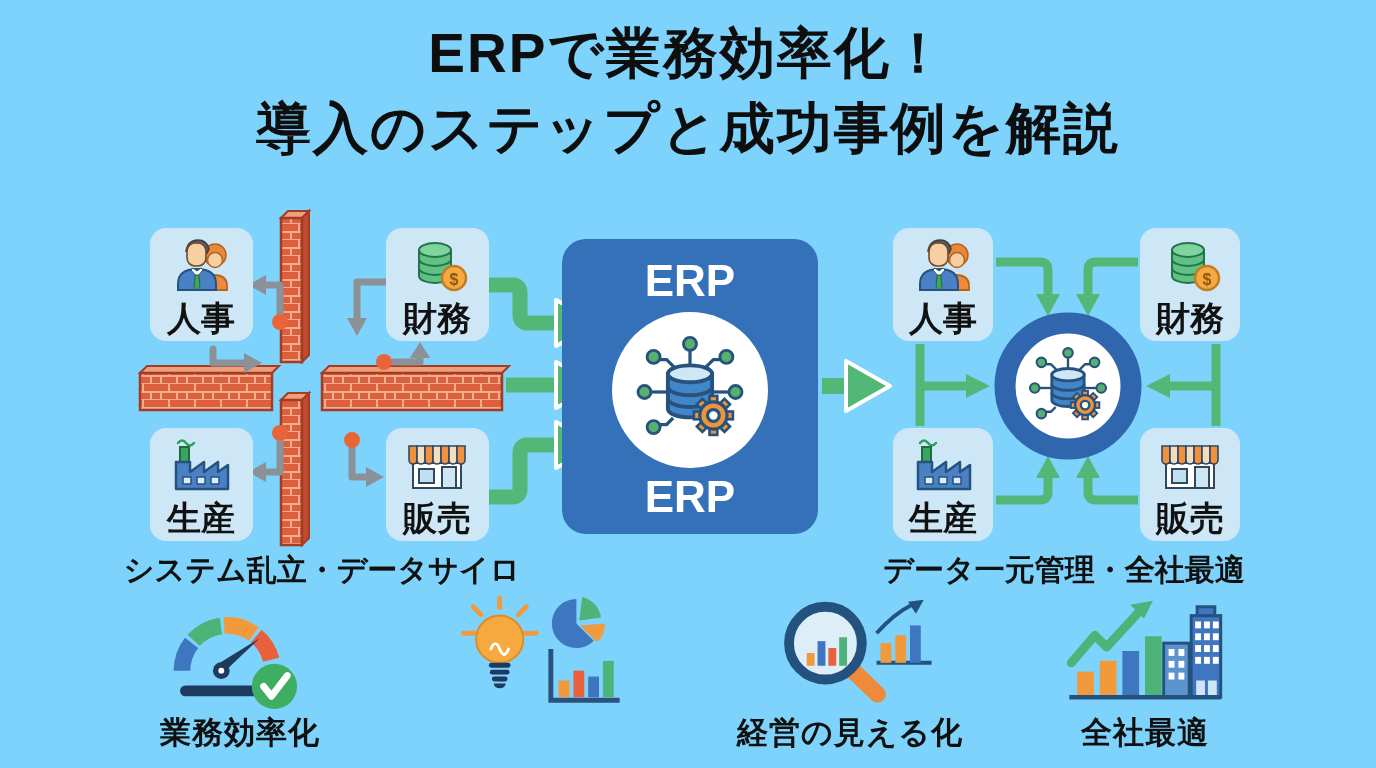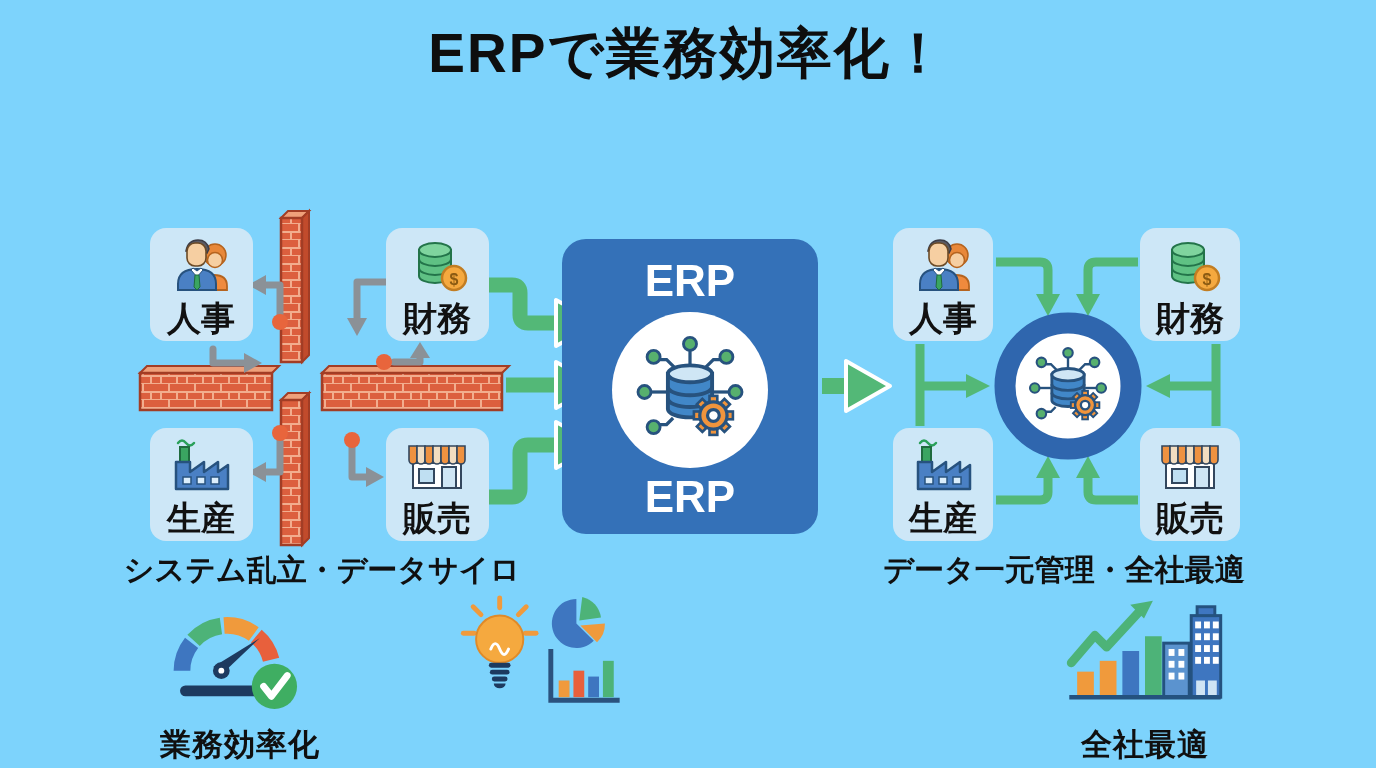--- a/index.html
+++ b/index.html
@@ -5,29 +5,30 @@
   html,body{margin:0;padding:0;background:#e8e8e8;}
   .page{position:relative;width:1376px;height:768px;background:#7dd3fc;overflow:hidden;
         font-family:"Liberation Sans",sans-serif;}
   .title{position:absolute;top:16px;left:0;right:0;text-align:center;
          font-size:55px;font-weight:900;color:#0e0e0e;line-height:1.36;letter-spacing:2px;}
   .diagram-svg{position:absolute;left:0;top:0;width:1376px;height:768px;}
   .diagram-svg text{font-family:"Liberation Sans",sans-serif;}
   .benefits{position:absolute;top:592px;left:0;width:1376px;height:176px;}
   .benefit{position:absolute;text-align:center;}
   .benefit svg{display:block;margin:0 auto;}
-  .benefit .label{font-size:31px;font-weight:800;color:#101010;letter-spacing:1px;margin-top:14px;}
+  .benefit .label{font-size:31px;font-weight:800;color:#101010;letter-spacing:1px;margin-top:2px;}
 </style>
 </head>
 <body>
 
 <div class="page">
 
   <div class="title">
     <div>ERPで業務効率化！</div>
+    <div>導入のステップと成功事例を解説</div>
   </div>
 
   <svg class="diagram-svg" viewBox="0 0 1376 768">
     <defs>
       <pattern id="brick" width="26" height="16" patternUnits="userSpaceOnUse">
         <rect width="26" height="16" fill="#dc5f3e"></rect>
         <path d="M0 8 H26 M0 16 H26 M13 0 V8 M5 8 V16 M21 8 V16" stroke="#f2ad8e" stroke-width="2" fill="none"></path>
       </pattern>
 
       <g id="icon-people">
@@ -295,20 +296,37 @@
         <path d="M125,29 L128,5 A25 25 0 0 1 147,26 Z" fill="#4db378"></path>
         <path d="M126,34 L151,32 A25 25 0 0 1 143,51 Z" fill="#f09a3c"></path>
         <path d="M96,58 V110 H166" stroke="#2b527e" stroke-width="5" fill="none"></path>
         <rect x="104" y="90" width="11" height="17" fill="#f09a3c"></rect>
         <rect x="119" y="80" width="11" height="27" fill="#e8603c"></rect>
         <rect x="134" y="86" width="11" height="21" fill="#3e76c0"></rect>
         <rect x="149" y="70" width="11" height="37" fill="#4db378"></rect>
       </svg>
     </div>
 
+    <div class="benefit" style="left:715px;width:270px;">
+      <svg width="170" height="118" viewBox="0 0 170 120">
+        <path d="M112,72 H168" stroke="#24527f" stroke-width="4" fill="none"></path>
+        <rect x="116" y="52" width="11" height="20" fill="#f09a3c"></rect>
+        <rect x="131" y="44" width="11" height="28" fill="#f09a3c"></rect>
+        <rect x="146" y="34" width="11" height="38" fill="#3e76c0"></rect>
+        <path d="M112,42 Q130,22 148,13" stroke="#24527f" stroke-width="4" fill="none"></path>
+        <polygon points="160,8 144,10 152,22" fill="#24527f"></polygon>
+        <line x1="88" y1="80" x2="113" y2="104" stroke="#ef8a3d" stroke-width="17" stroke-linecap="round"></line>
+        <circle cx="60" cy="52" r="37" fill="#ddeef9" stroke="#24527f" stroke-width="10"></circle>
+        <rect x="41" y="62" width="8" height="13" fill="#f09a3c"></rect>
+        <rect x="52" y="50" width="8" height="25" fill="#3e76c0"></rect>
+        <rect x="63" y="57" width="8" height="18" fill="#e8603c"></rect>
+        <rect x="74" y="46" width="8" height="29" fill="#4db378"></rect>
+      </svg>
+      <div class="label">経営の見える化</div>
+    </div>
 
     <div class="benefit" style="left:1025px;width:240px;">
       <svg width="170" height="118" viewBox="0 0 170 120">
         <rect x="132" y="24" width="30" height="83" fill="#3e76c0" stroke="#24527f" stroke-width="3"></rect>
         <rect x="138" y="15" width="18" height="9" fill="#3e76c0" stroke="#24527f" stroke-width="3"></rect>
         <g fill="#ffffff">
           <rect x="136" y="30" width="6" height="7"></rect>
             <rect x="145" y="30" width="6" height="7"></rect>
             <rect x="154" y="30" width="6" height="7"></rect>
           <rect x="136" y="42" width="6" height="7"></rect>

